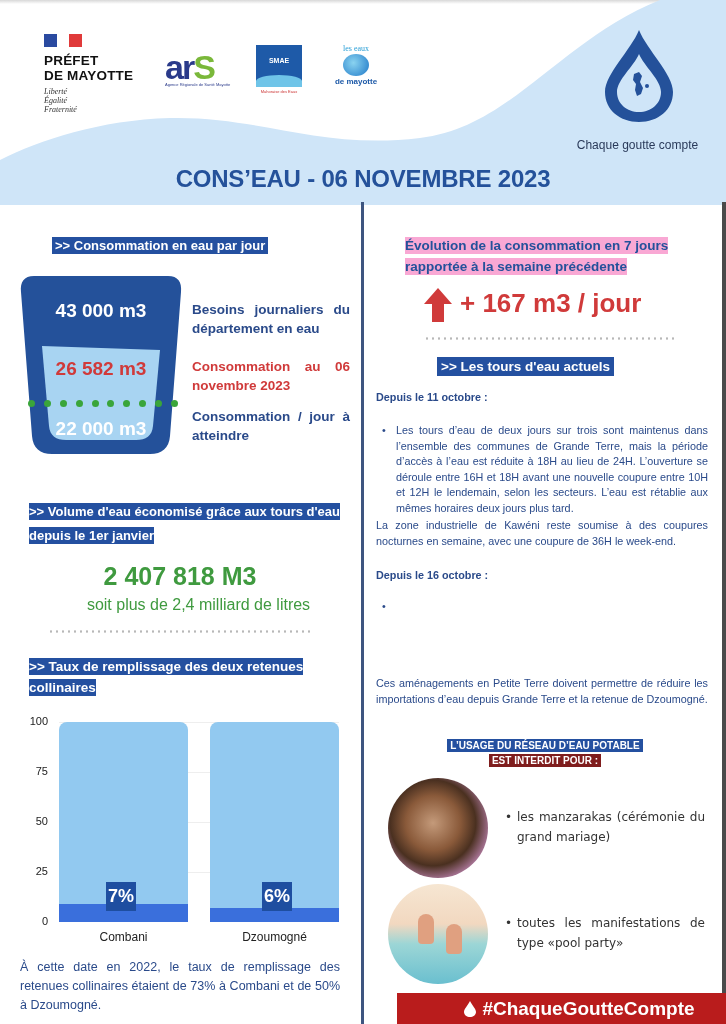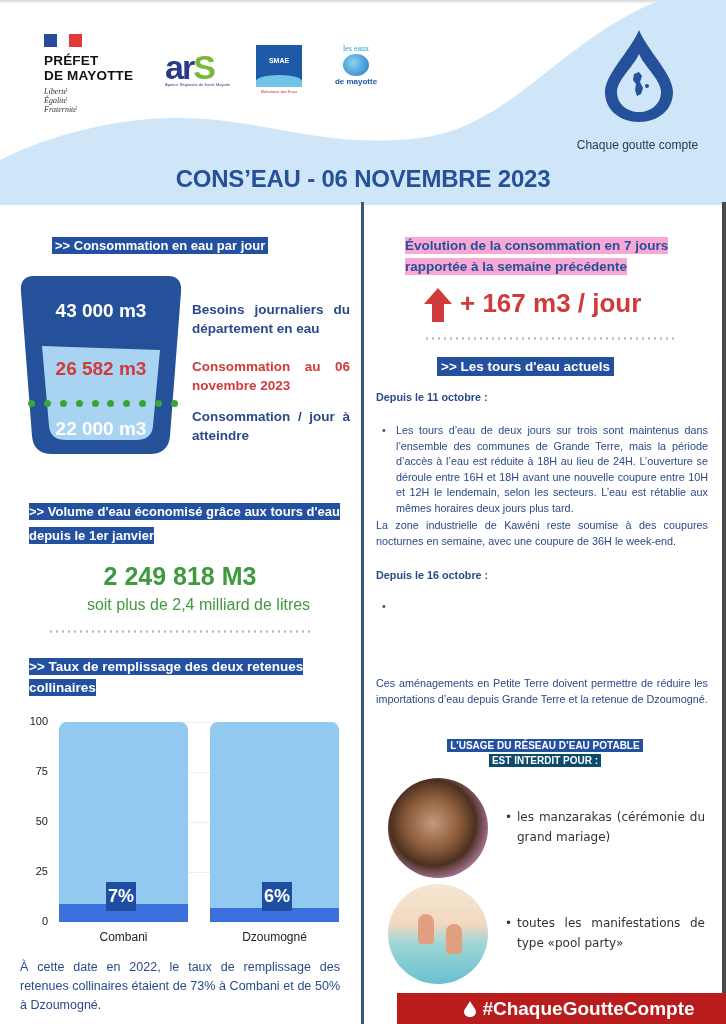--- a/index.html
+++ b/index.html
@@ -87,21 +87,21 @@
   .rb-h1 { top: 390px; font-weight: bold; }
   .rb-li1 { top: 423px; padding-left: 20px; position: absolute; }
   .bullet { position: absolute; left: 6px; top: 0; }
   .rb-p1 { top: 518px; }
   .rb-h2 { top: 568px; font-weight: bold; }
   .rb-li2 { top: 599px; padding-left: 20px; }
   .rb-p2 { top: 676px; }
 
   .forbid { position: absolute; left: 440px; top: 738px; width: 210px; text-align: center; font-size: 10px; font-weight: bold; line-height: 15px; }
   .forbid .f1 { background: #2450a0; color: #fff; padding: 1px 3px; }
-  .forbid .f2 { background: #0c4a6e; color: #fff; padding: 1px 3px; }
+  .forbid .f2 { background: #7f1d1d; color: #fff; padding: 1px 3px; }
 
   .photo { position: absolute; width: 100px; height: 100px; border-radius: 50%; overflow: hidden; }
   .ph1 { left: 388px; top: 778px; background: radial-gradient(circle at 45% 45%, #c49a7a 0%, #8a5a3a 35%, #4a3020 55%, #b07aa0 75%, #6a6a6a 100%); }
   .ph2 { left: 388px; top: 884px; background: linear-gradient(180deg, #f6e6d2 0%, #f2d8c0 40%, #9cd6d6 60%, #6abfcf 100%); }
   .ph2-fig { position: absolute; width: 16px; height: 30px; border-radius: 8px 8px 4px 4px; background: #e0a080; }
   .ritem { position: absolute; left: 505px; width: 200px; font-family: "DejaVu Sans", sans-serif; font-size: 12px; line-height: 20px; color: #333; text-align: justify; }
   .ri-1 { top: 807px; }
   .ri-2 { top: 913px; }
   .ritem .bul { position: absolute; left: 0; }
   .ritem .txt { padding-left: 12px; display: block; }
@@ -188,21 +188,21 @@
       <span></span>
       <span></span>
   </div>
   <div class="g-22">22 000 m3</div>
 
   <div class="legend-txt lt-1">Besoins journaliers du département en eau</div>
   <div class="legend-txt lt-2">Consommation au 06 novembre 2023</div>
   <div class="legend-txt lt-3">Consommation / jour à atteindre</div>
 
   <div class="lbl2"><span class="hl">&gt;&gt; Volume d'eau économisé grâce aux tours d'eau depuis le 1er janvier</span></div>
-  <div class="saved-big">2 249 818 M3</div>
+  <div class="saved-big">2 407 818 M3</div>
   <div class="saved-sub">soit plus de 2,4 milliard de litres</div>
   <div class="dotline dl-left"></div>
 
   <div class="lbl3"><span class="hl">&gt;&gt; Taux de remplissage des deux retenues collinaires</span></div>
 
   <div>
     <div class="ytick" style="top:715px">100</div>
     <div class="ytick" style="top:765px">75</div>
     <div class="ytick" style="top:815px">50</div>
     <div class="ytick" style="top:865px">25</div>

